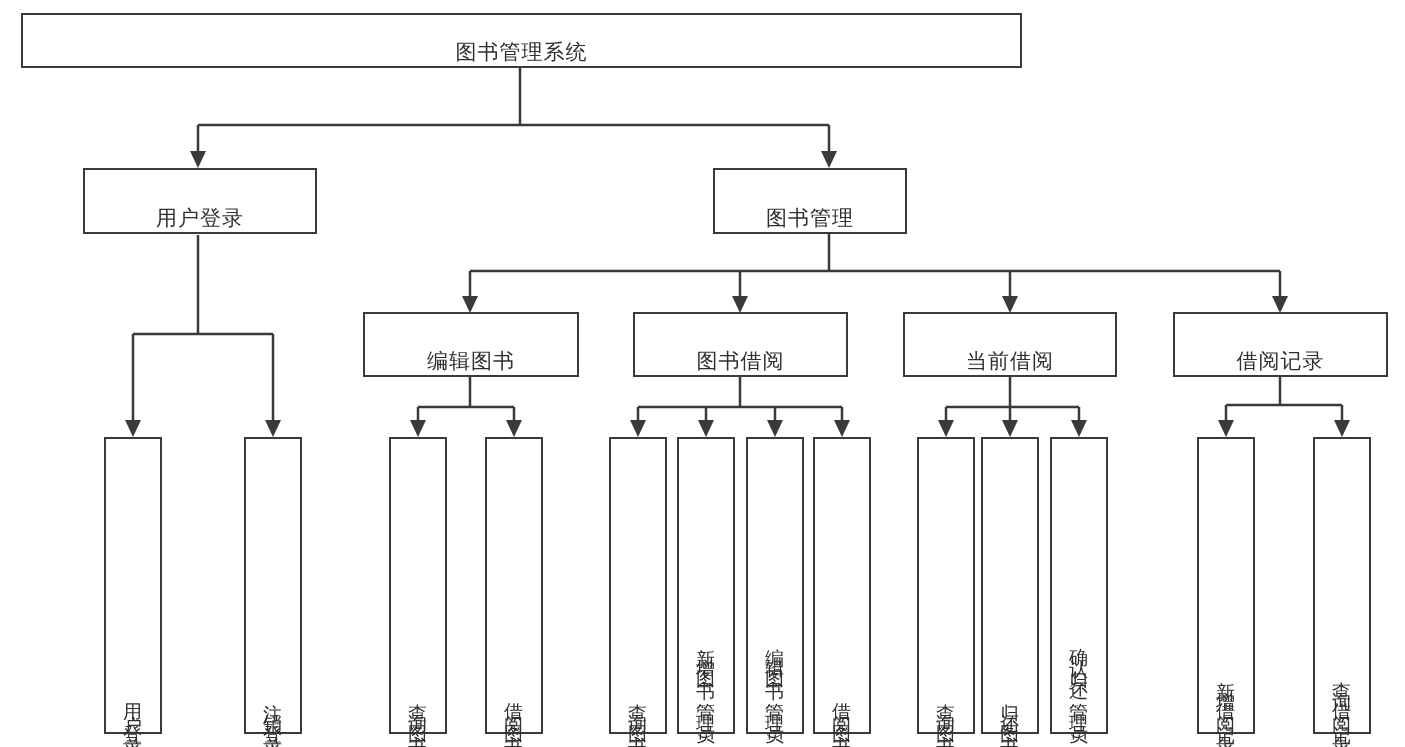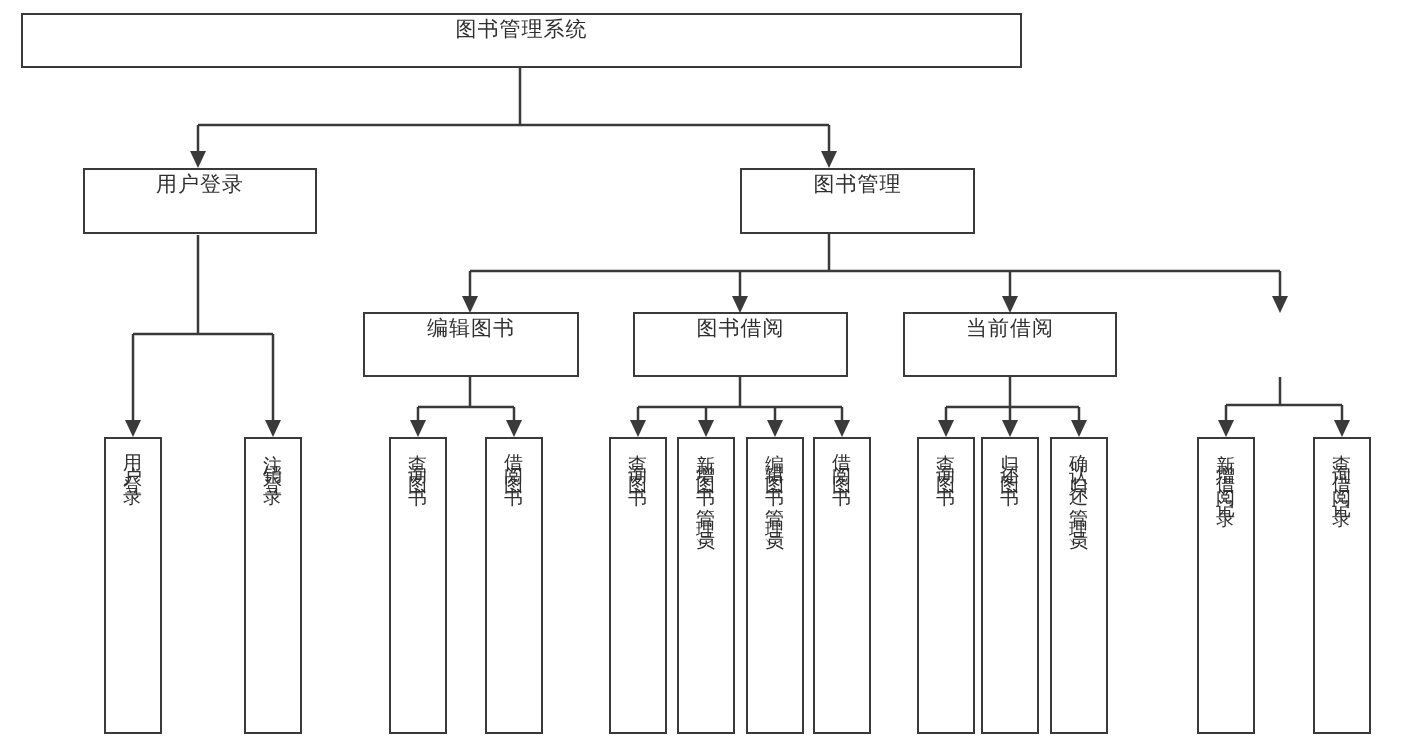--- a/index.html
+++ b/index.html
@@ -18,42 +18,42 @@
     color:var(--text);
   }
   svg.connectors{position:absolute;left:0;top:0;z-index:1;}
   svg.connectors path{stroke:var(--line);stroke-width:2.5;fill:none;}
   svg.connectors polygon{fill:var(--line);stroke:none;}
   .node{
     position:absolute;
     background:#fff;
     border:2.5px solid var(--line);
     box-sizing:border-box;
-    display:flex;align-items:flex-start;justify-content:center;
+    display:flex;align-items:flex-end;justify-content:center;
     z-index:2;
   }
   .node .lbl{
     font-size:21px;
     letter-spacing:1px;
     white-space:nowrap;
     color:var(--text);
   }
   .node.leaf .lbl{
     writing-mode:vertical-rl;
     text-orientation:mixed;
     font-size:19px;
     letter-spacing:11px;
     line-height:1;
     white-space:normal;
   }
   
   .n-root{left:21px;top:13px;width:1001px;height:55px;}
   
   .n-user-login{left:83px;top:168px;width:234px;height:66px;}
-  .n-book-mgmt{left:740px;top:168px;width:235px;height:66px;}
+  .n-book-mgmt{left:713px;top:168px;width:194px;height:66px;}
   
   .n-newbook{left:363px;top:312px;width:216px;height:65px;}
   .n-borrowing{left:633px;top:312px;width:215px;height:65px;}
   .n-current{left:903px;top:312px;width:214px;height:65px;}
   .n-records{left:1173px;top:312px;width:215px;height:65px;}
   
   .leaf{top:437px;width:58px;height:297px;}
   .l-1{left:104px;}  .l-2{left:244px;}
   .l-3{left:389px;}  .l-4{left:485px;}
   .l-5{left:609px;}  .l-6{left:677px;}
@@ -121,20 +121,23 @@
 
   <div class="node n-newbook">
     <span class="lbl">编辑图书</span>
   </div>
   <div class="node n-borrowing">
     <span class="lbl">图书借阅</span>
   </div>
   <div class="node n-current">
     <span class="lbl">当前借阅</span>
   </div>
+  <div class="node n-records">
+    <span class="lbl">借阅记录</span>
+  </div>
 
   <div class="node leaf l-1">
     <span class="lbl">用户登录</span>
   </div>
   <div class="node leaf l-2">
     <span class="lbl">注销登录</span>
   </div>
   <div class="node leaf l-3">
     <span class="lbl">查询图书</span>
   </div>

